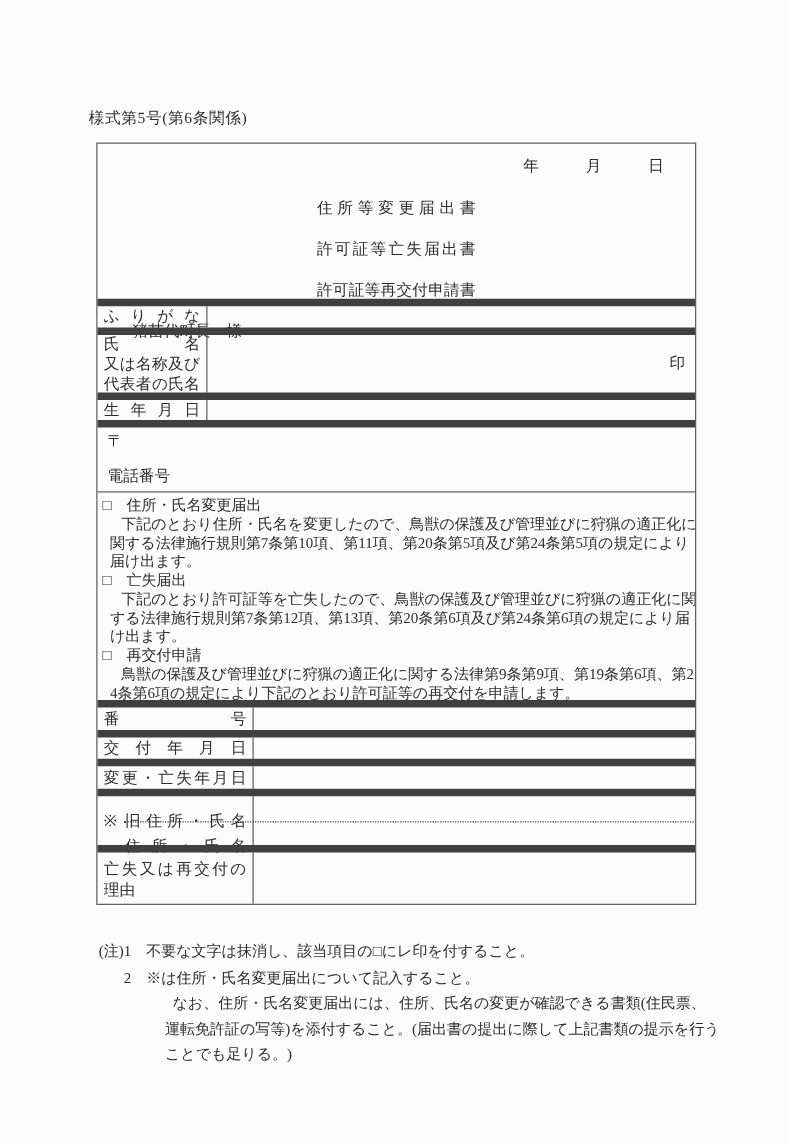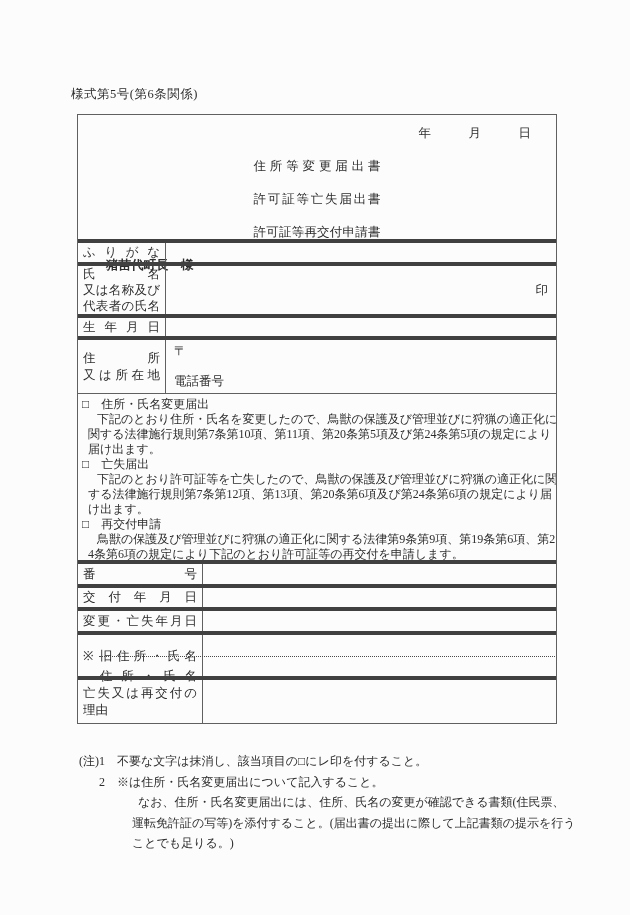--- a/index.html
+++ b/index.html
@@ -10,23 +10,23 @@
   }
   .page { position:relative; width:630px; height:915px; overflow:hidden; }
   .form-no { position:absolute; left:71px; top:86px; letter-spacing:0.5px; }
 
   .tbl { position:absolute; left:77px; top:114px; width:478px; border:1px solid #606060; }
 
   .hdr { height:124px; box-sizing:border-box; }
   .date { padding:9px 25px 0 0; text-align:right; line-height:18px; }
   .titles { margin-top:11px; }
   .t { width:127px; margin:16px auto; line-height:17px; text-align:justify; text-align-last:justify; }
-  .addr { padding-left:28px;font-weight:bold; }
+  .addr { padding-left:28px; }
 
-  .row { display:flex; border-top:4px solid #404040; box-sizing:border-box; position:relative; }
+  .row { display:flex; border-top:6px solid #404040; box-sizing:border-box; position:relative;gap:30px; }
   .h23{height:23px} .h52{height:52px} .h22{height:22px} .h57{height:57px}
   .h24{height:24px} .h45{height:45px} .h47{height:47px}
 
   .lbl {
     width:88px; flex:none; box-sizing:border-box; border-right:1px solid #606060;
     padding:0 5px; display:flex; flex-direction:column; justify-content:center;
   }
   .lblw { width:125px; }
   .j { text-align:justify; text-align-last:justify; width:100%; }
   .ln { line-height:16px; }
@@ -100,24 +100,20 @@
     </div>
 
     <div class="row h22">
       <div class="lbl">
         <div class="j">生年月日</div>
       </div>
       <div class="val"></div>
     </div>
 
     <div class="row h57">
-      <div class="lbl">
-        <div class="j ln17">住所</div>
-        <div class="j ln17">又は所在地</div>
-      </div>
       <div class="val addrval">
         <div>〒</div>
         <div>電話番号</div>
       </div>
     </div>
 
     <div class="stmts">
       <div class="s0">□　住所・氏名変更届出</div>
       <div class="s1">下記のとおり住所・氏名を変更したので、鳥獣の保護及び管理並びに狩猟の適正化に</div>
       <div class="s2">関する法律施行規則第7条第10項、第11項、第20条第5項及び第24条第5項の規定により</div>

